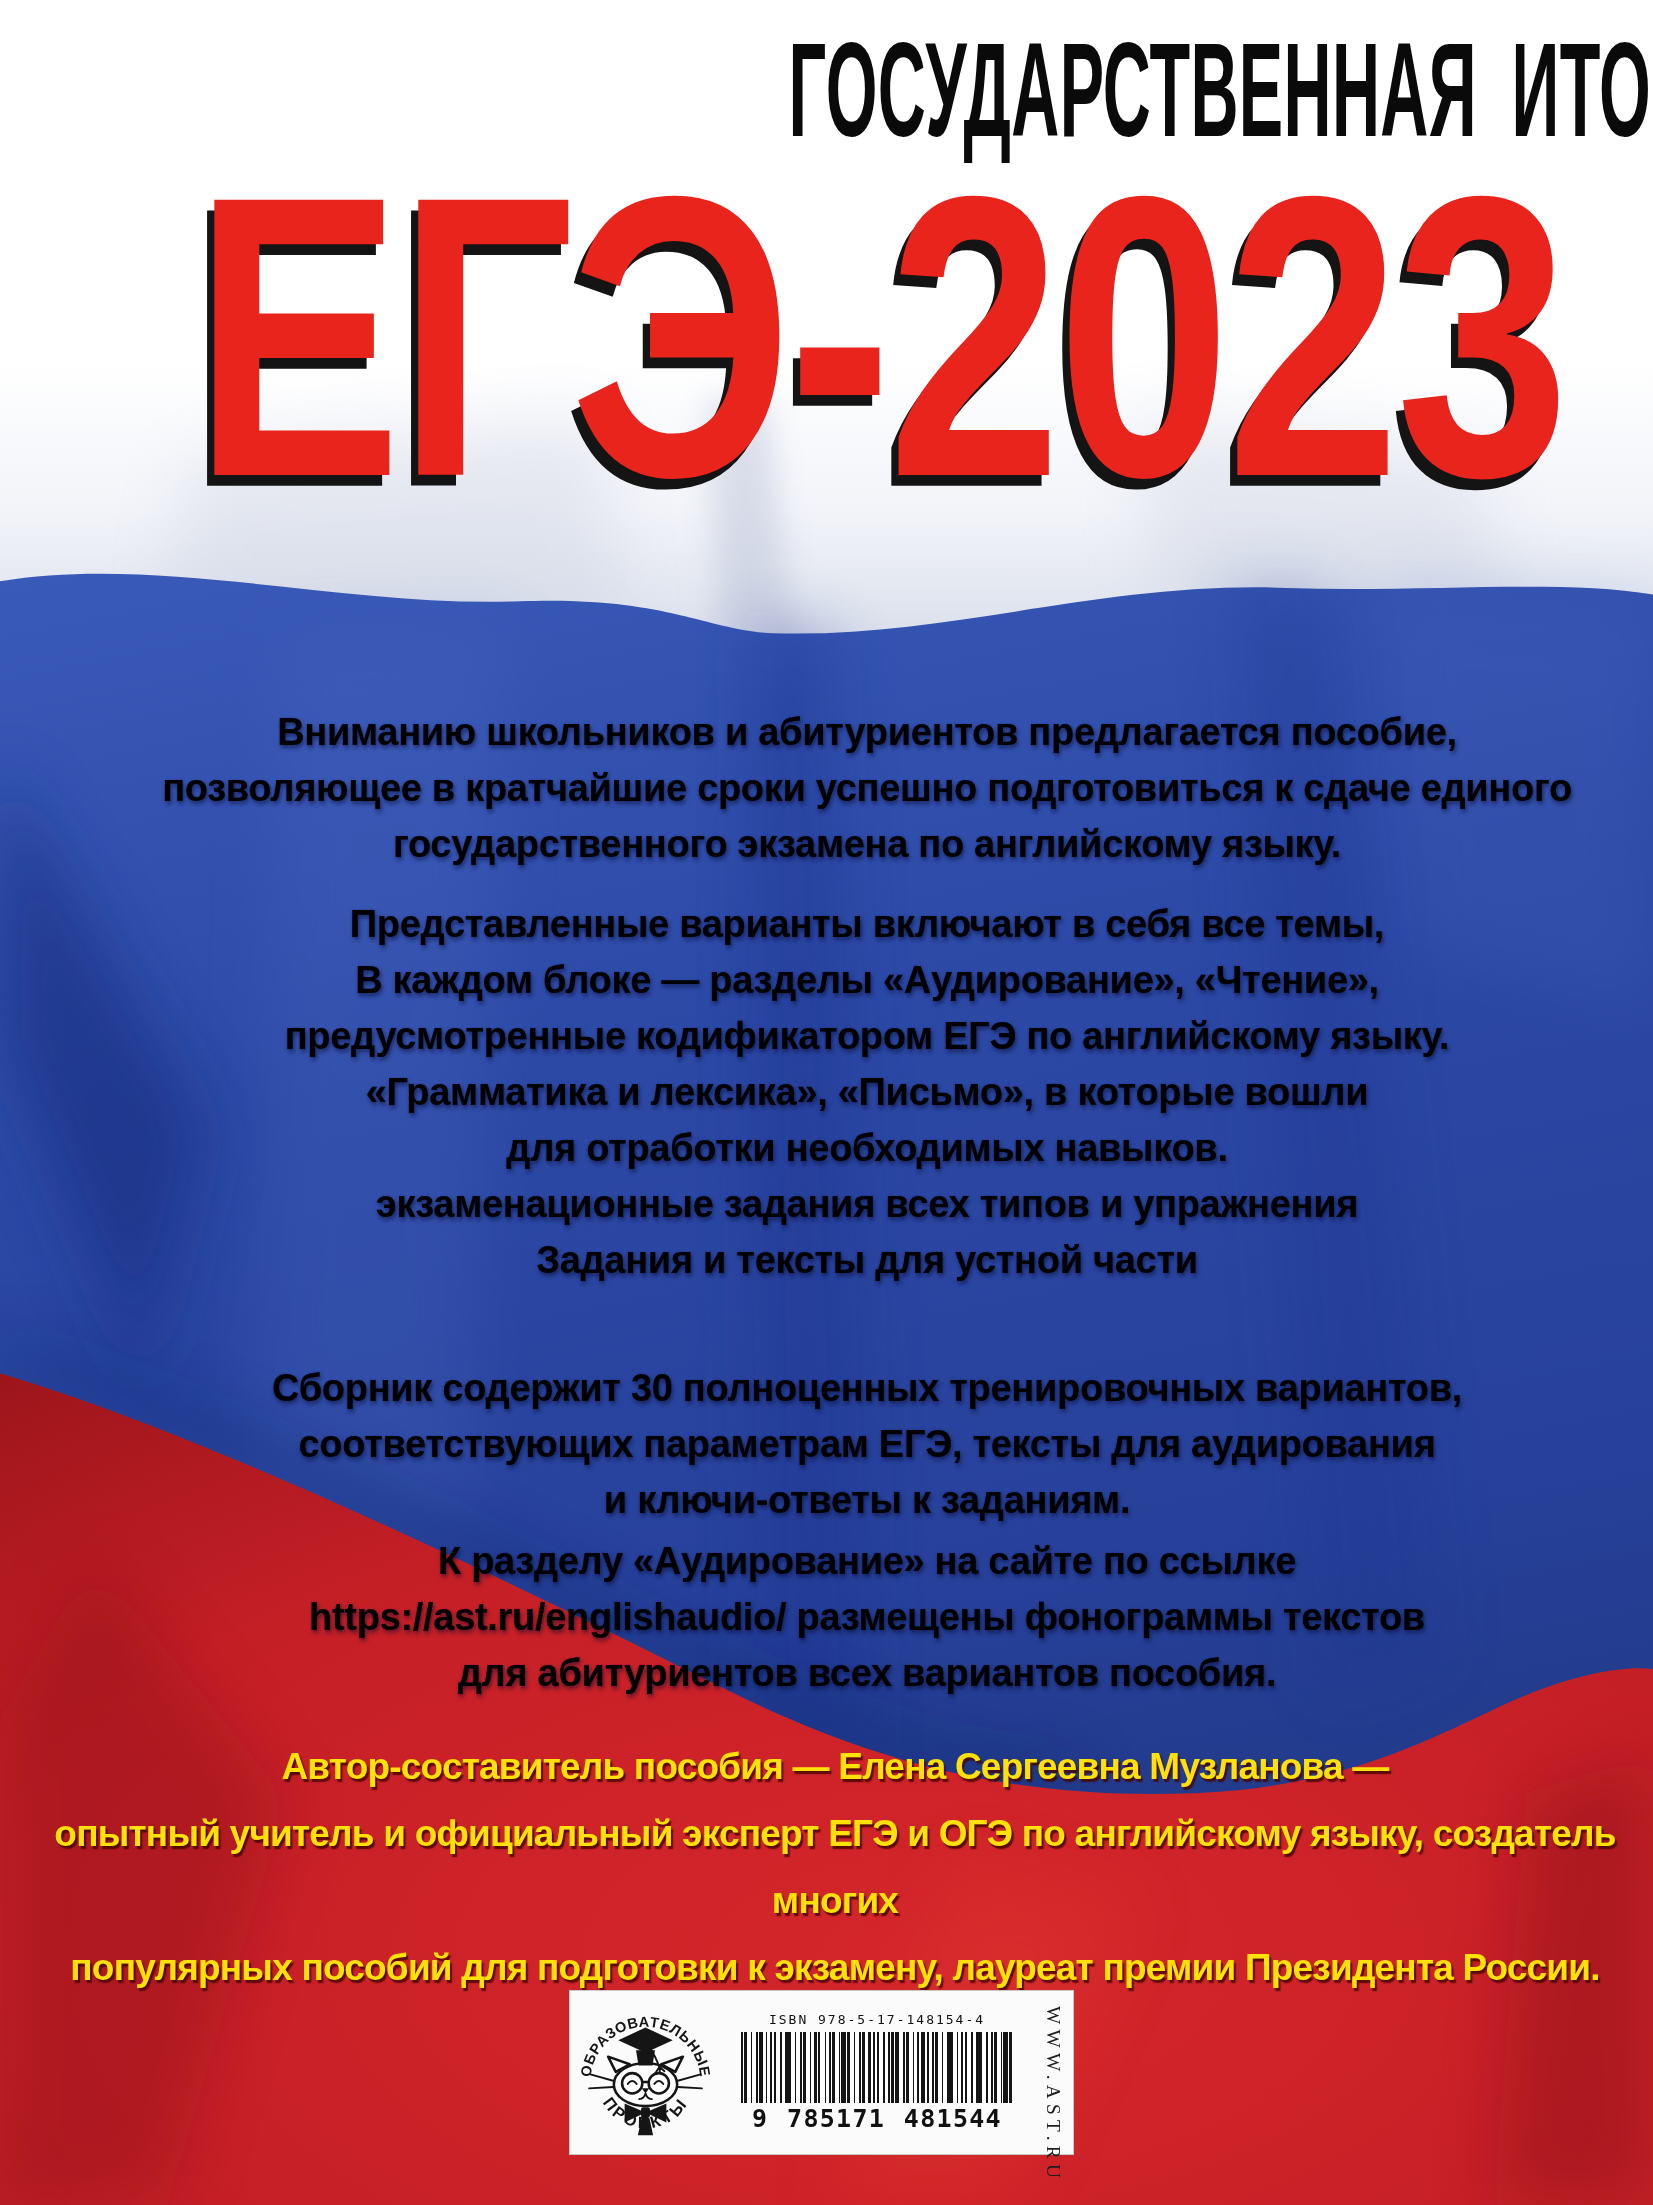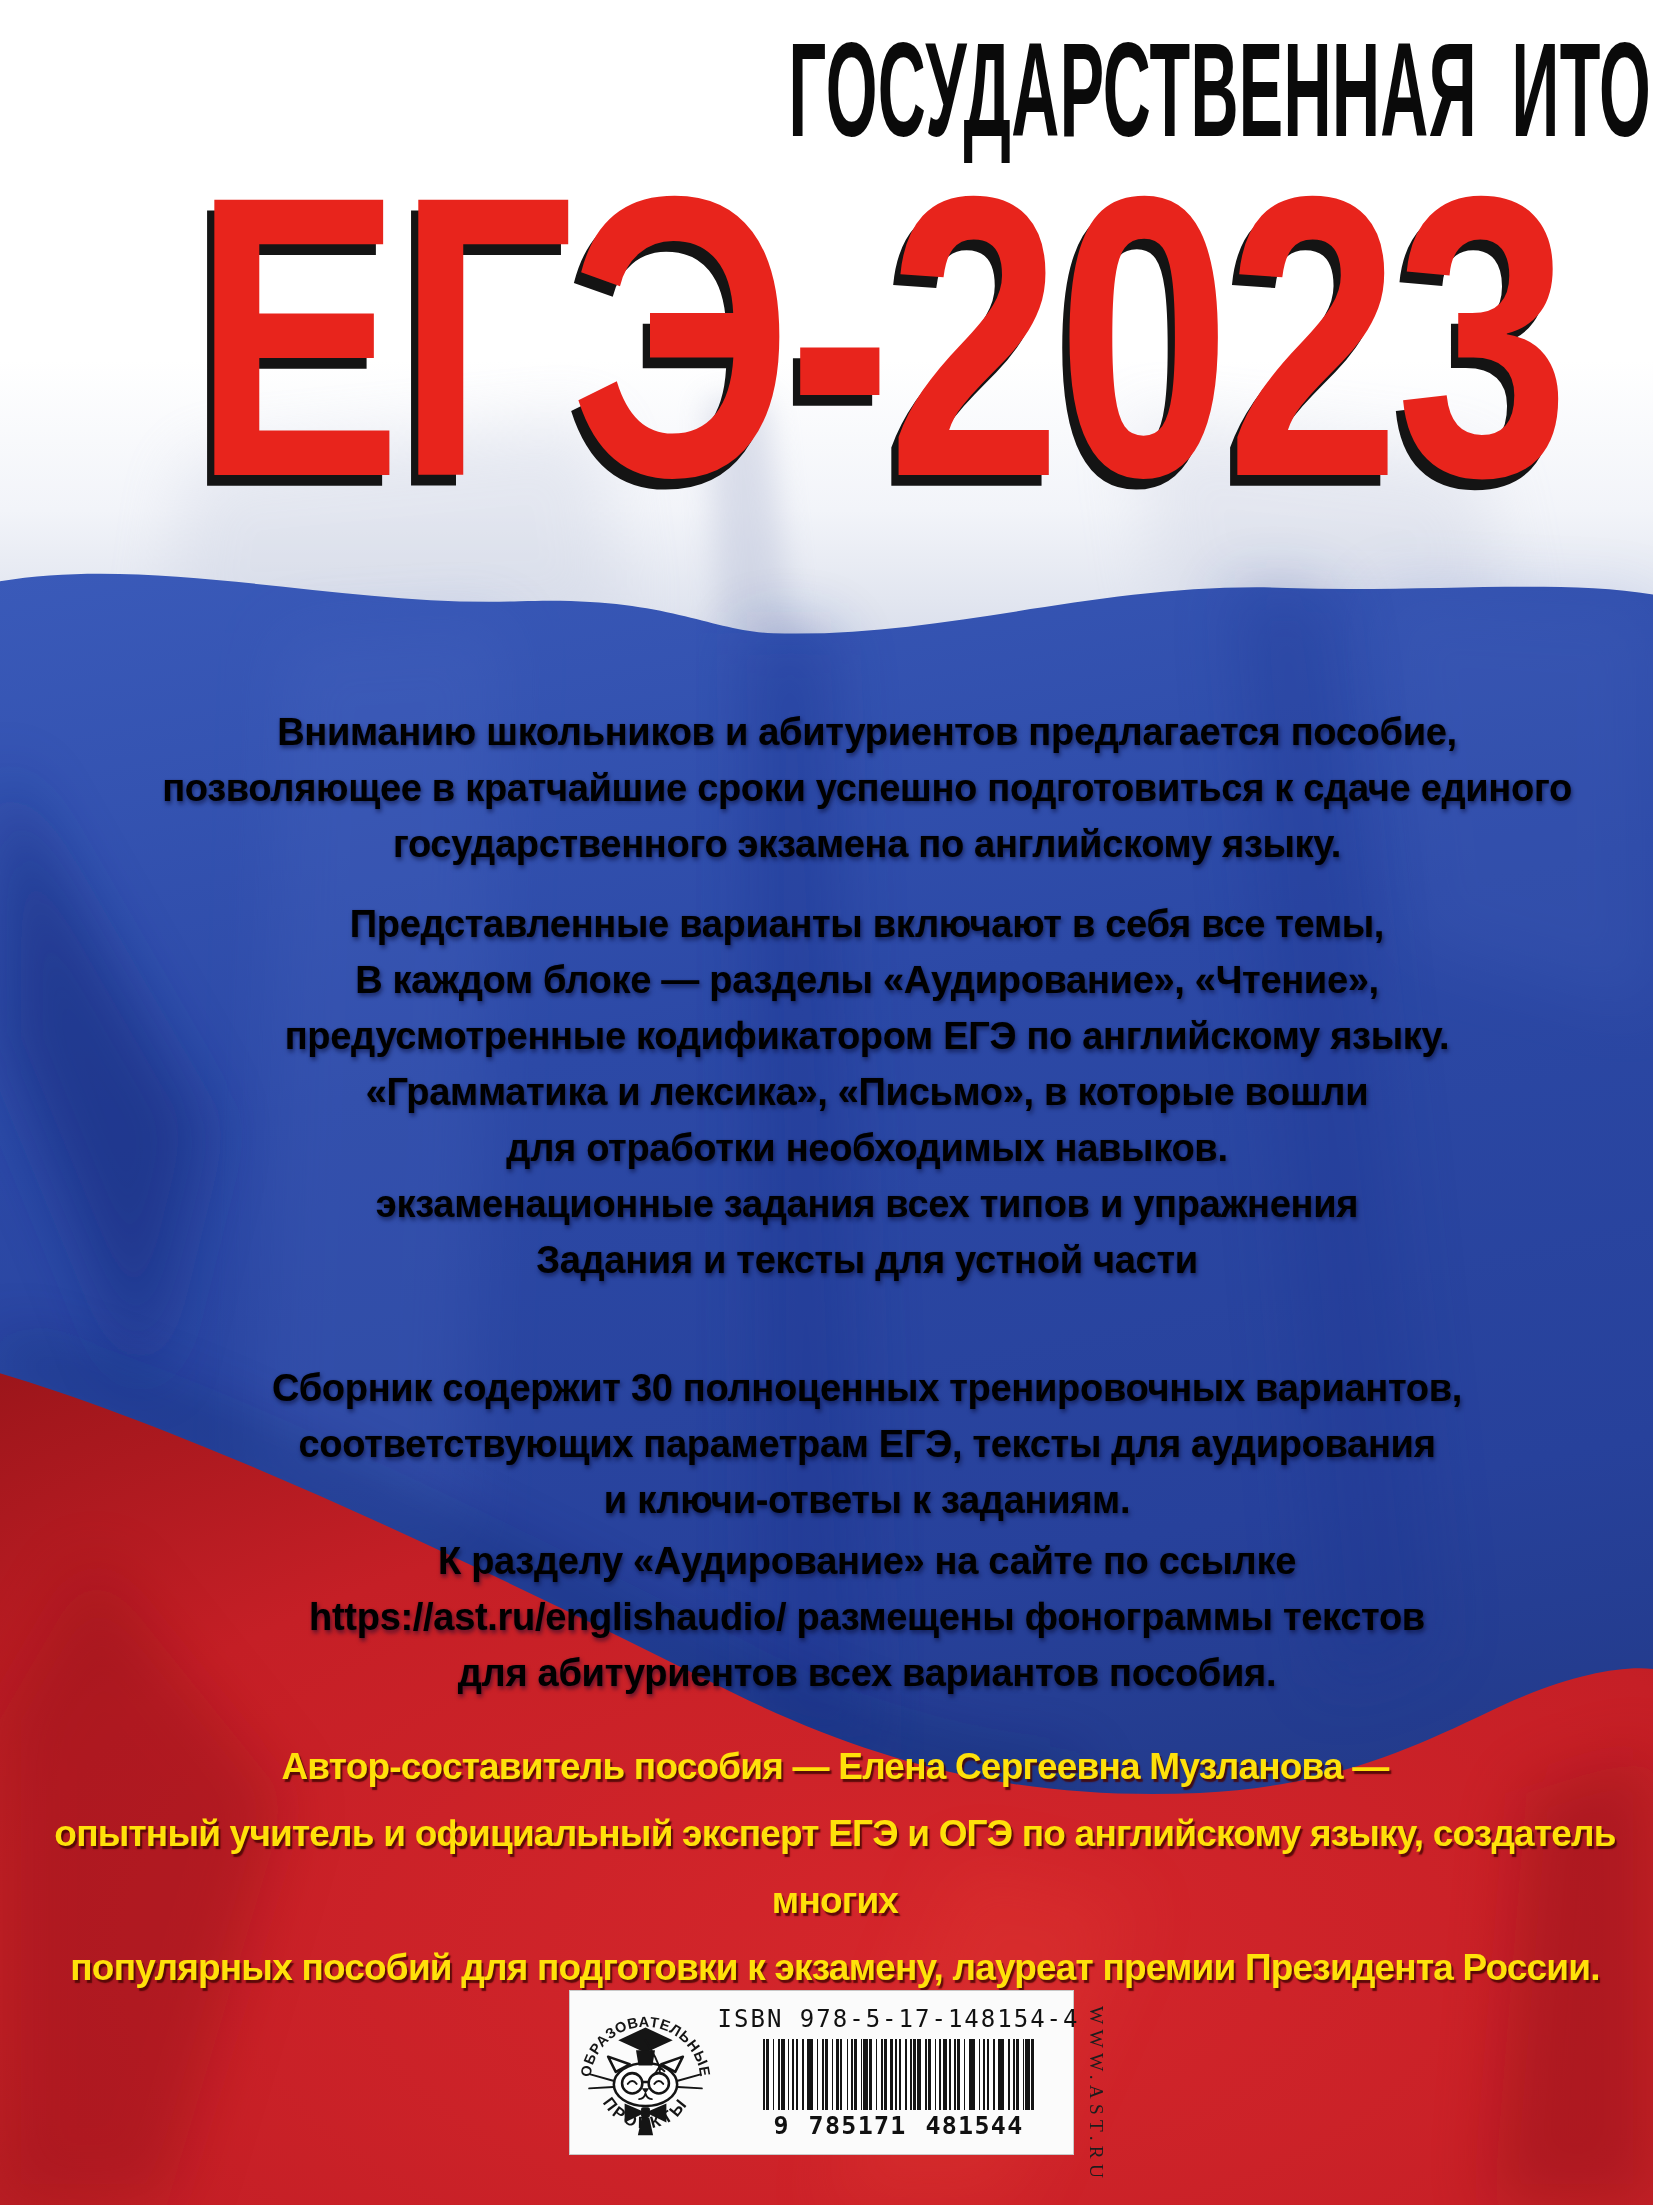--- a/index.html
+++ b/index.html
@@ -66,21 +66,21 @@
     display:flex;align-items:center;gap:5.3px;
     padding:5.3px 9.3px;
   }
   .logo{width:133px;height:133px;flex:none;}
   .barcode-block{
     flex:1;display:flex;flex-direction:column;align-items:center;justify-content:center;
     color:#111;
   }
   .isbn{
     font-family:"DejaVu Sans Mono", monospace;
-    font-size:24px;letter-spacing:2px;white-space:nowrap;margin-bottom:5.3px;text-align:right;
+    font-size:13px;letter-spacing:2px;white-space:nowrap;margin-bottom:5.3px;text-align:right;
   }
   .bars{
     width:272px;height:71px;background-color:#ffffff;
     background-image:
       repeating-linear-gradient(90deg,#151515 0 2px,transparent 2px 3.3px,#151515 3.3px 6px,transparent 6px 10px,#151515 10px 11.3px,transparent 11.3px 14.7px),
       repeating-linear-gradient(90deg,transparent 0 19.3px,#151515 19.3px 22px,transparent 22px 27px);
   }
   .digits{
     width:287px;display:flex;justify-content:center;gap:18.7px;
     font-family:"DejaVu Sans Mono", monospace;

